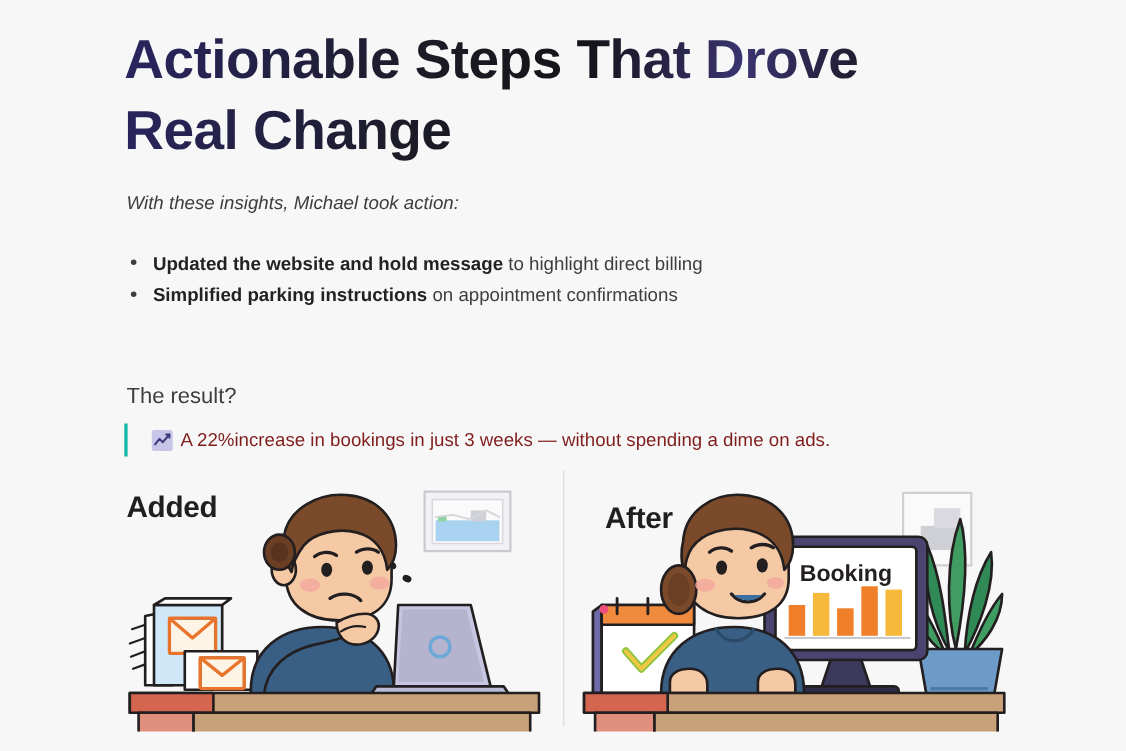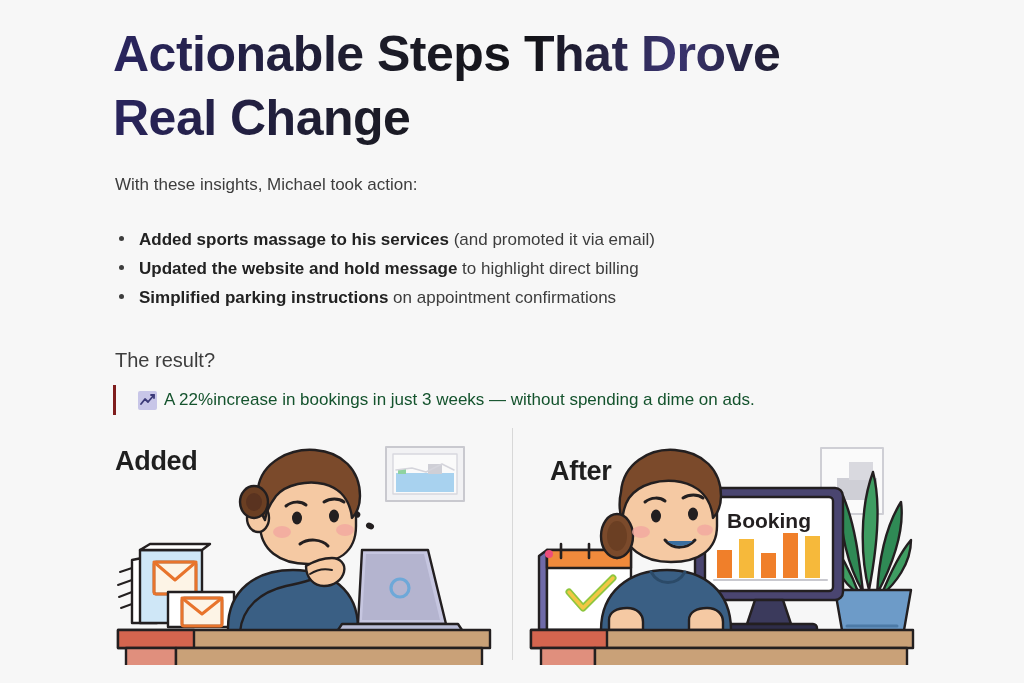--- a/index.html
+++ b/index.html
@@ -41,20 +41,21 @@
   }
 
   
   .intro {
     position: absolute;
     left: 115px;
     top: 172px;
     font-size: 17px;
     line-height: 26px;
     color: #3d3d3d;
+    font-style: italic;
   }
 
   
   .bullets {
     position: absolute;
     left: 115px;
     top: 225px;
     width: 780px;
     margin: 0;
     padding: 0;
@@ -88,27 +89,27 @@
     top: 348px;
     font-size: 20px;
     line-height: 24px;
     color: #3d3d3d;
   }
   .quote {
     position: absolute;
     left: 113px;
     top: 385px;
     padding-left: 22px;
-    border-left: 3px solid #7f1d1d;
+    border-left: 3px solid #14b8a6;
     height: 30px;
     display: flex;
     align-items: center;
     gap: 7px;
     font-size: 17px;
-    color: #14532d;
+    color: #7f1d1d;
     white-space: nowrap;
   }
   .chart-emoji {
     width: 19px;
     height: 19px;
     flex: 0 0 19px;
     background: #c8c6e8;
     border-radius: 2px;
     position: relative;
     display: inline-block;
@@ -141,23 +142,20 @@
 <body>
 
 <div class="page">
 
   <div class="title">Actionable Steps That Drove
 Real Change</div>
 
   <div class="intro">With these insights, Michael took action:</div>
 
   <ul class="bullets">
-    <li>
-      <span class="dot"></span><span class="strong">Added sports massage to his services</span><span> (and promoted it via email)</span>
-    </li>
     <li>
       <span class="dot"></span><span class="strong">Updated the website and hold message</span><span> to highlight direct billing</span>
     </li>
     <li>
       <span class="dot"></span><span class="strong">Simplified parking instructions</span><span> on appointment confirmations</span>
     </li>
   </ul>
 
   <div class="result-label">The result?</div>
 

